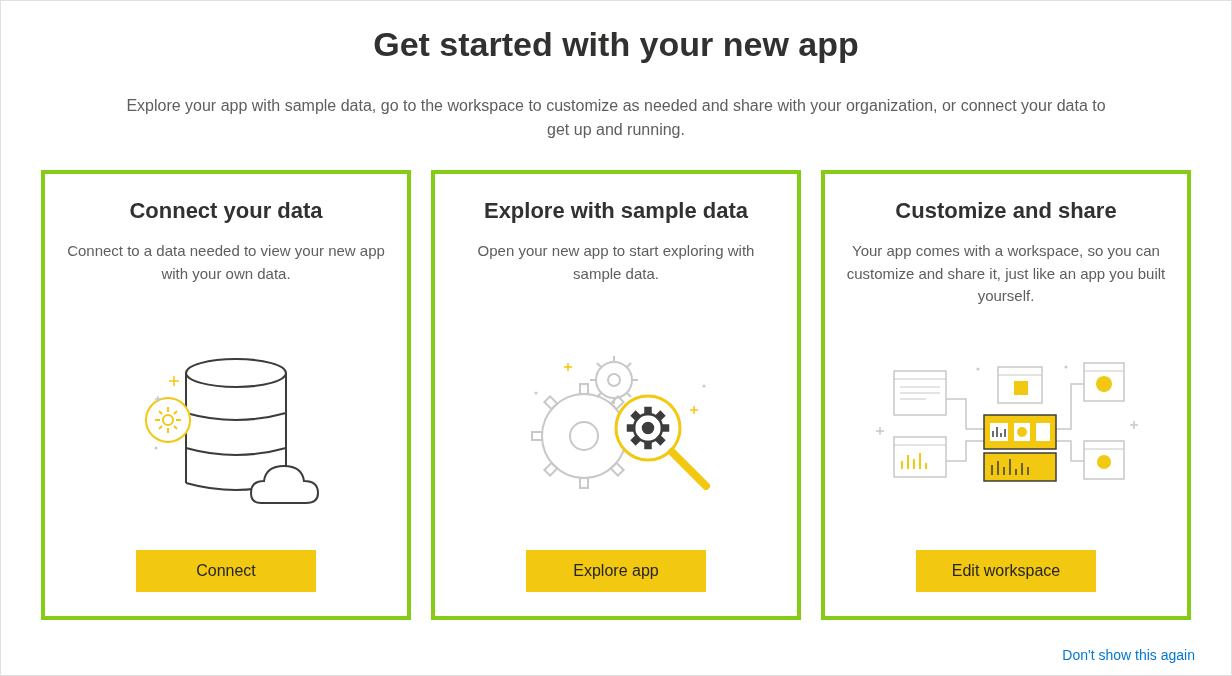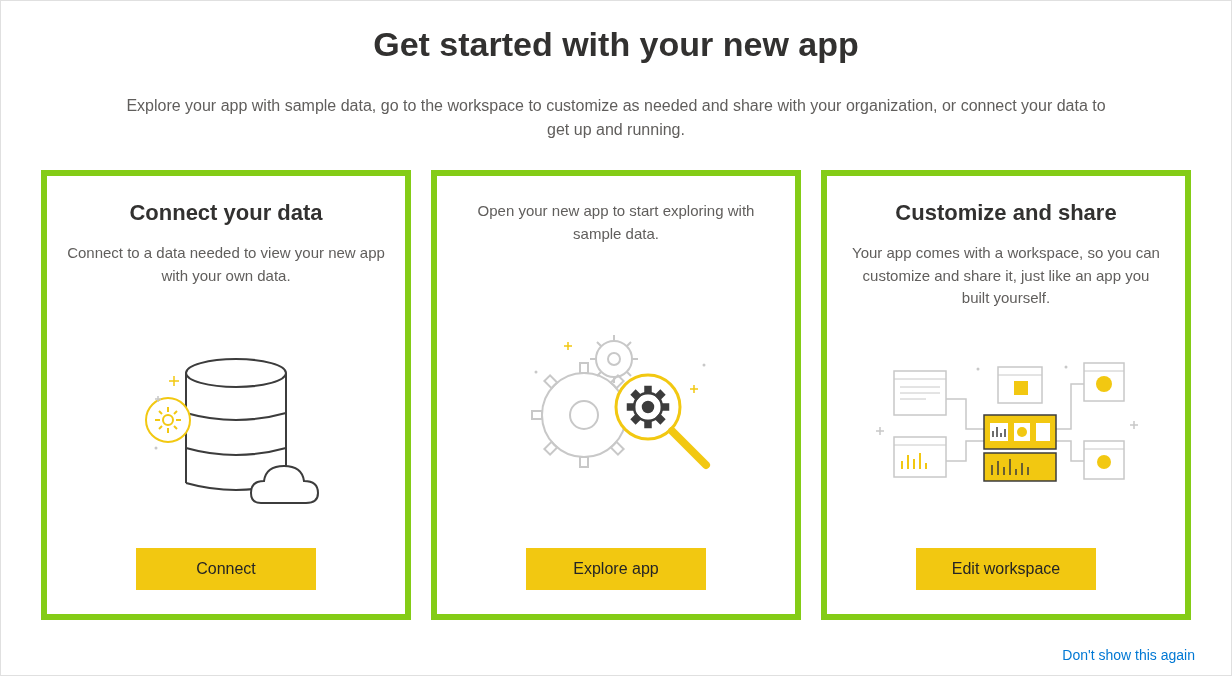--- a/index.html
+++ b/index.html
@@ -34,21 +34,21 @@
       margin: 0 auto;
     }
     .cards-container {
       display: flex;
       gap: 20px;
       justify-content: center;
     }
     .card {
       flex: 1;
       max-width: 370px;
-      border: 6px solid #84cc16;
+      border: 4px solid #84cc16;
       padding: 24px 20px;
       text-align: center;
       display: flex;
       flex-direction: column;
       align-items: center;
       min-height: 450px;
       position: relative;
     }
     .card-title {
       font-size: 22px;
@@ -137,20 +137,21 @@
 
         <path d="M 48 38 L 48 48 M 43 43 L 53 43" stroke="#f2c811" stroke-width="1.5"></path>
         <path d="M 32 58 L 32 64 M 29 61 L 35 61" stroke="#c8c8c8" stroke-width="1.5"></path>
         <circle cx="30" cy="110" r="1.5" fill="#c8c8c8"></circle>
       </svg>
     </div>
     <button class="card-button">Connect</button>
   </div>
 
   <div class="card">
+    <h2 class="card-title">Explore with sample data</h2>
     <p class="card-desc">Open your new app to start exploring with sample data.</p>
     <div class="illustration">
       <svg width="220" height="180" viewBox="0 0 220 180">
 
         <g transform="translate(108,42)" stroke="#c8c8c8" stroke-width="2" fill="none">
           <circle cx="0" cy="0" r="18"></circle>
           <circle cx="0" cy="0" r="6"></circle>
           <path d="M 0 -24 L 0 -18 M 0 24 L 0 18 M -24 0 L -18 0 M 24 0 L 18 0 M -17 -17 L -13 -13 M 17 17 L 13 13 M -17 17 L -13 13 M 17 -17 L 13 -13"></path>
         </g>
 

